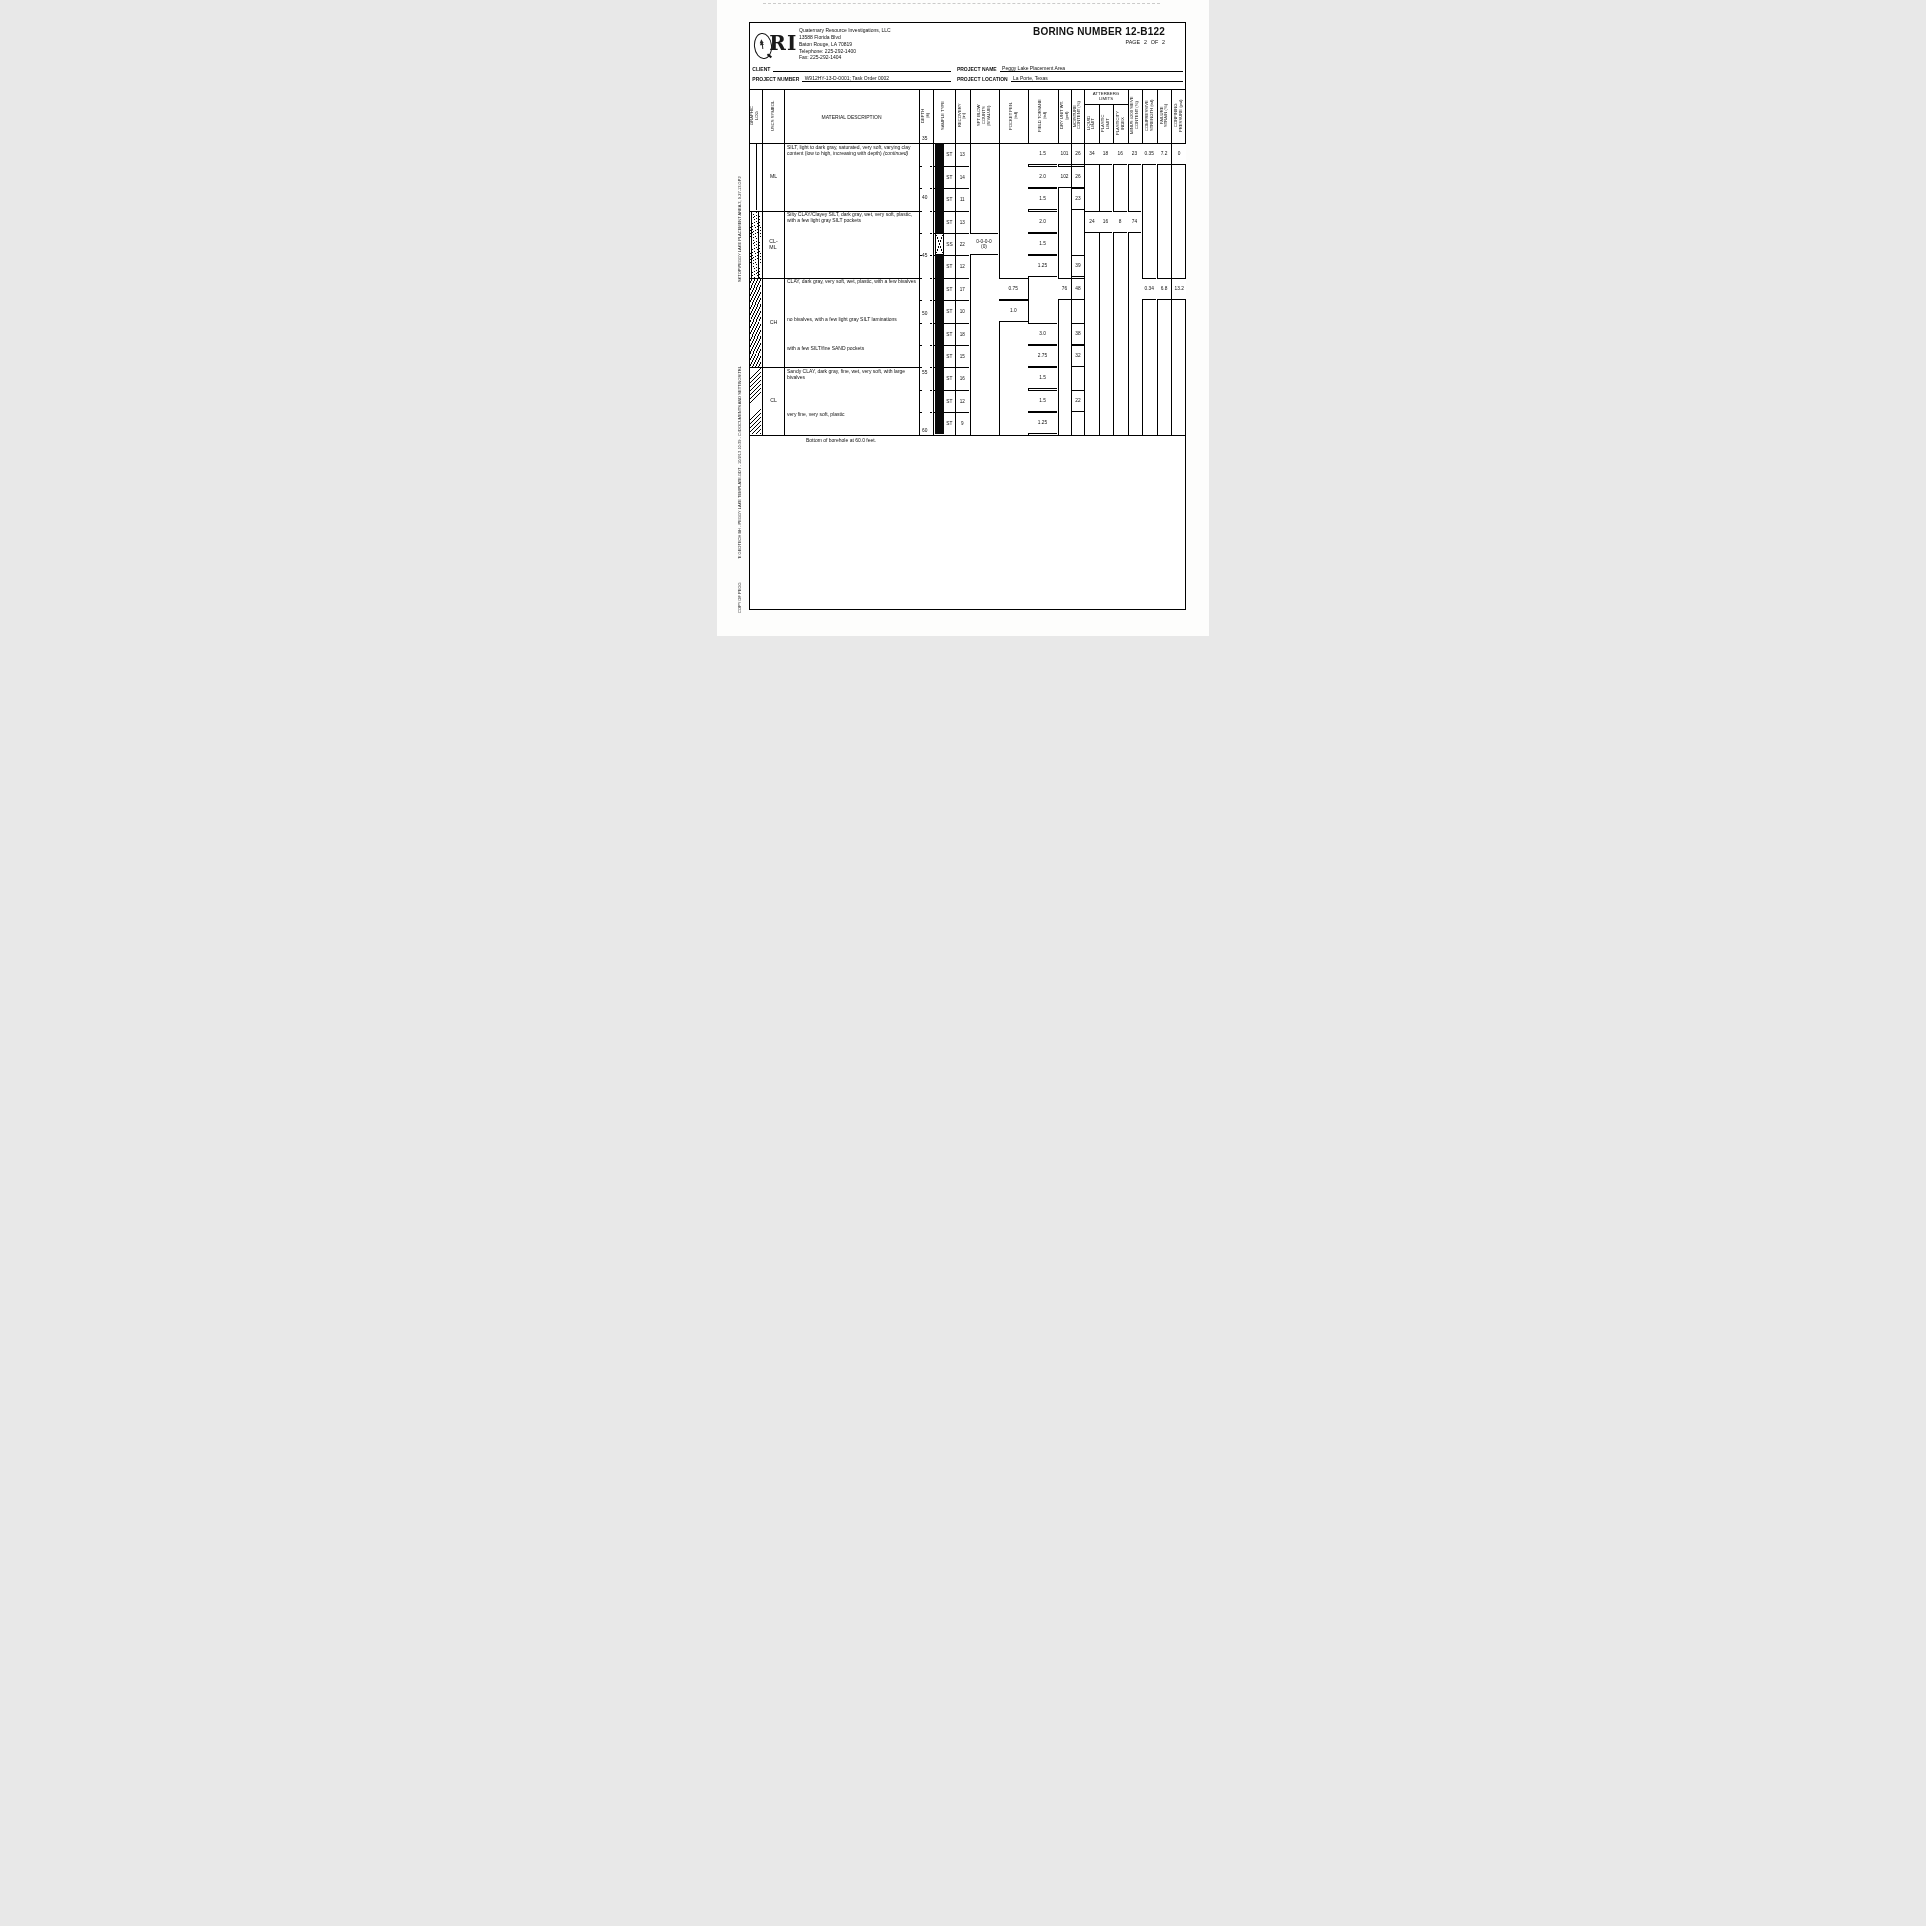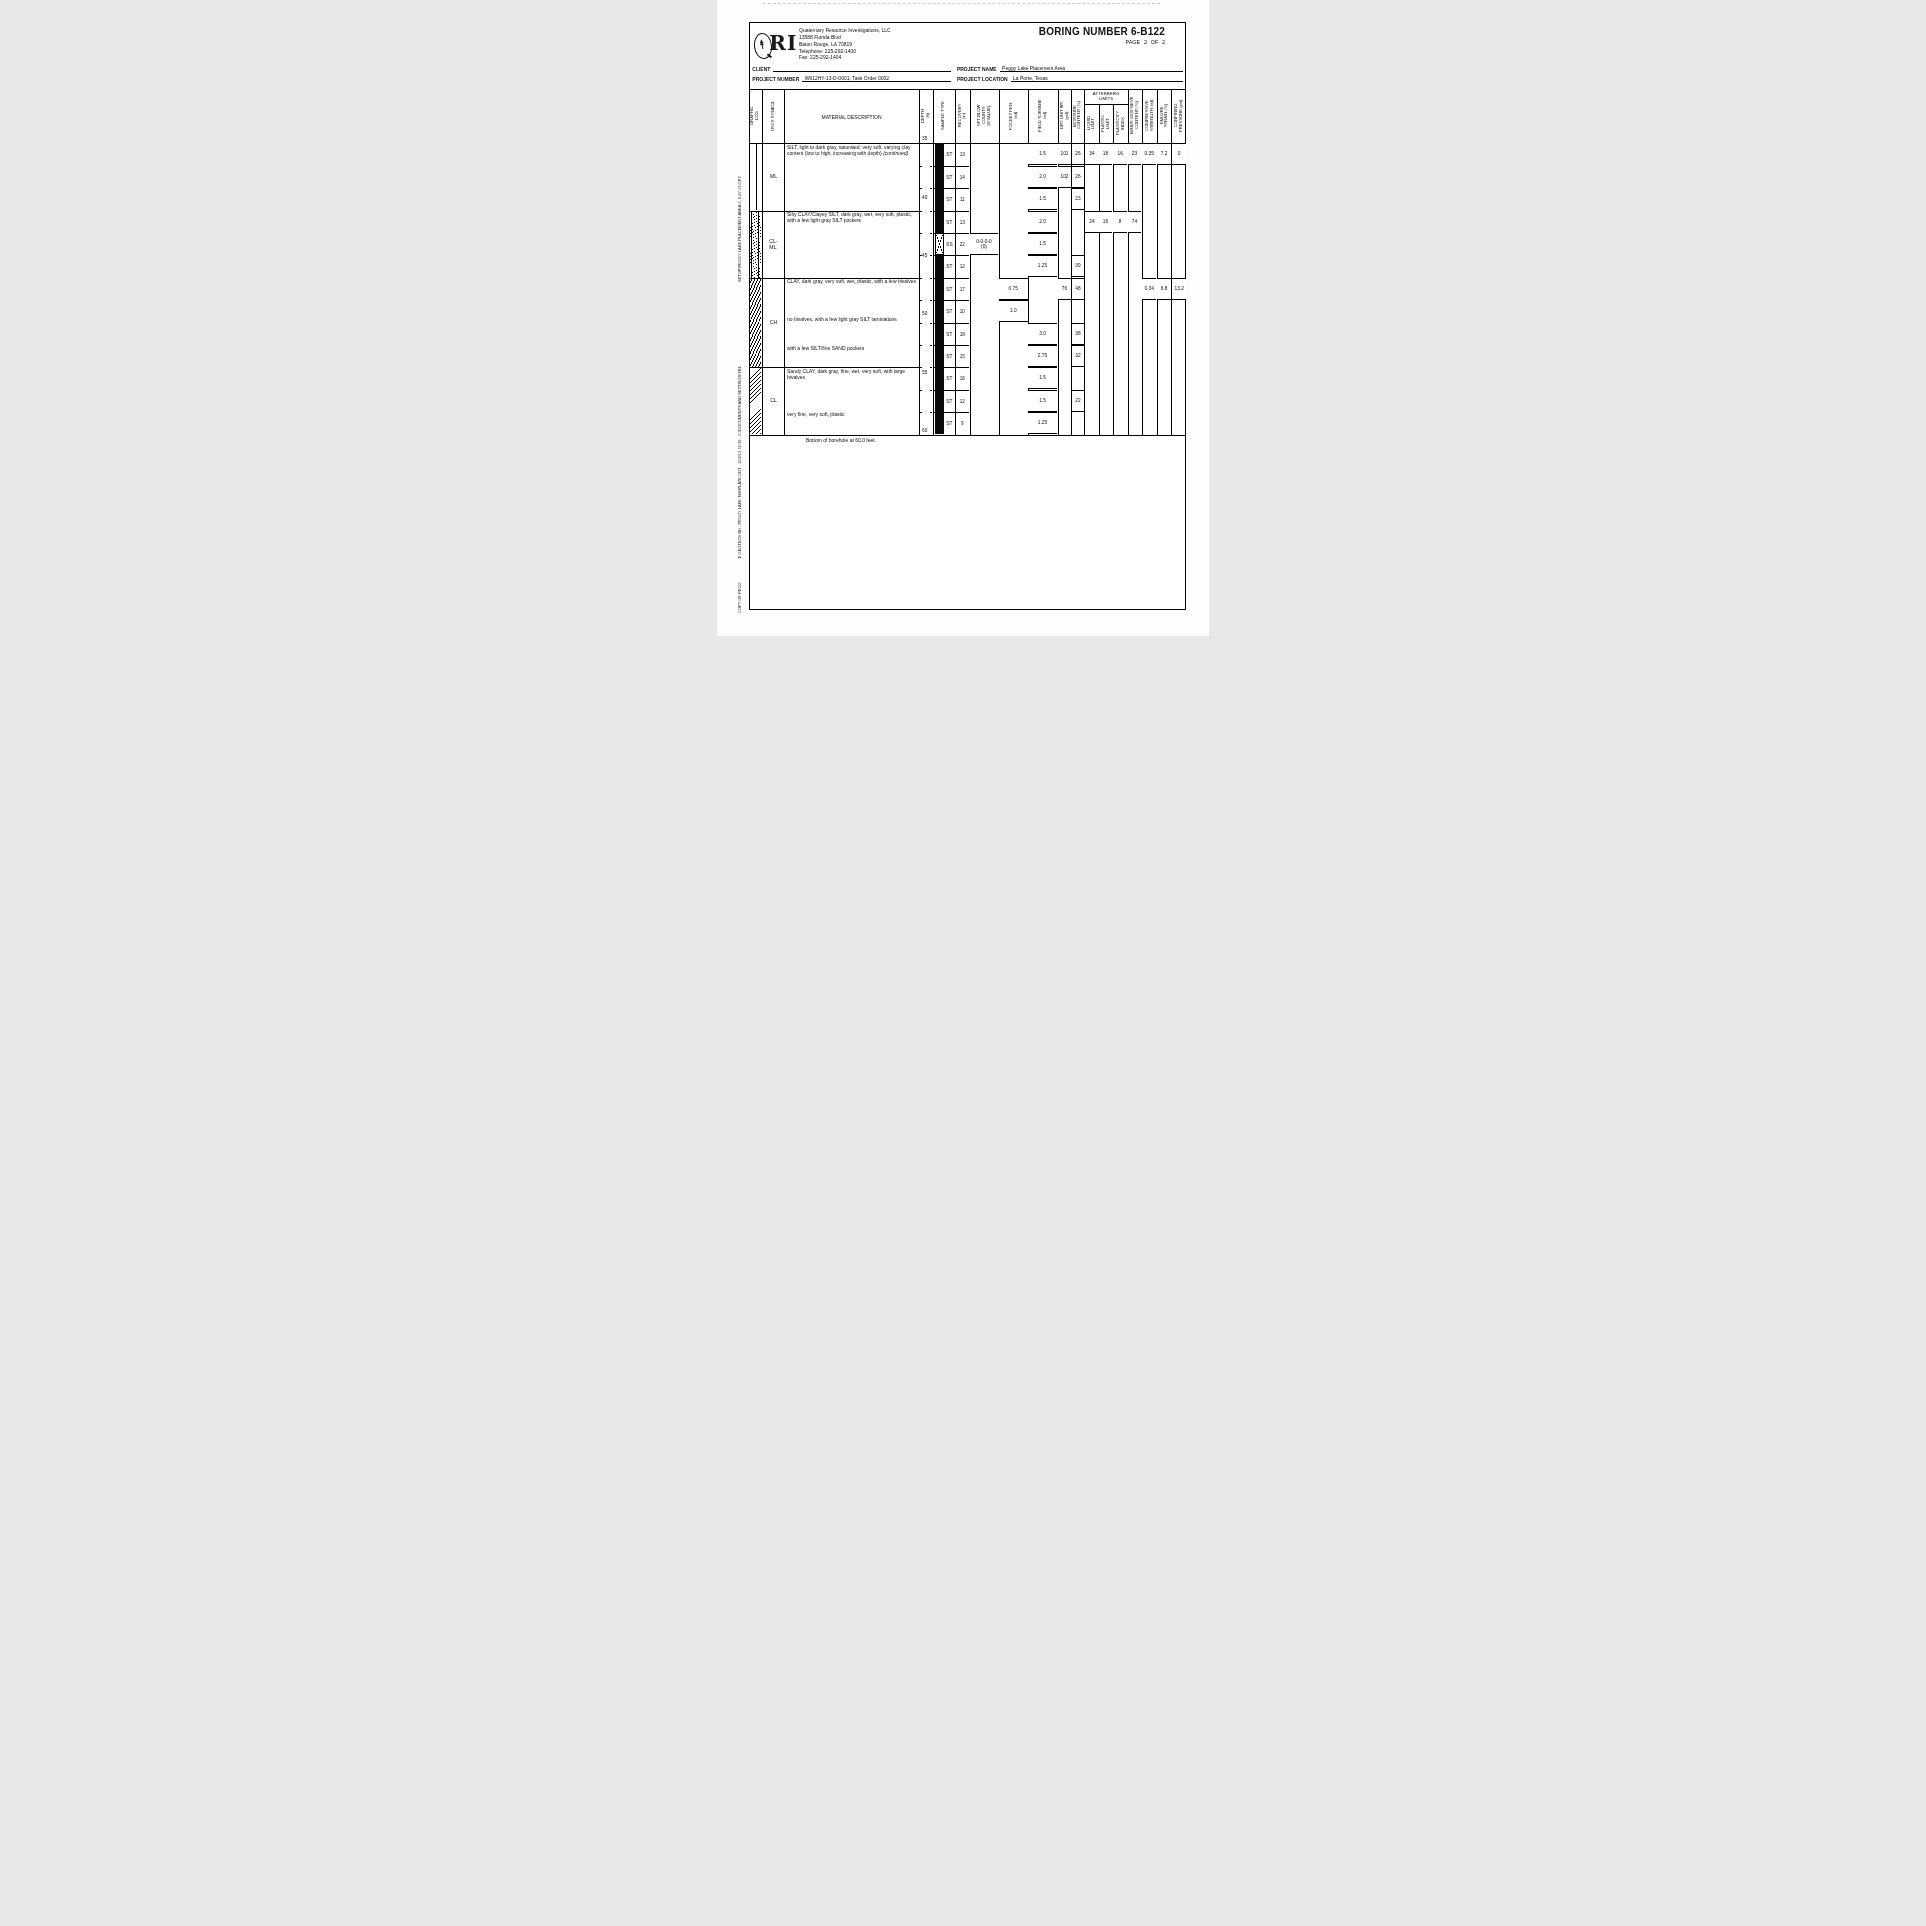--- a/index.html
+++ b/index.html
@@ -74,21 +74,21 @@
       <div id="logo-ri">RI</div>
     </div>
     <div id="company">
       <div>Quaternary Resource Investigations, LLC</div>
       <div>13588 Florida Blvd</div>
       <div>Baton Rouge, LA 70819</div>
       <div>Telephone:  225-292-1400</div>
       <div>Fax:  225-292-1404</div>
     </div>
     <div id="boring-title">
-      <div id="boring-number">BORING NUMBER 6-B122</div>
+      <div id="boring-number">BORING NUMBER 12-B122</div>
       <div id="page-label">PAGE 2 OF 2</div>
     </div>
 
     <div class="info-row" style="top:42px;">
       <div class="info-half" style="width:199px;">
         <span class="info-label">CLIENT</span>
         <span class="info-value" style="flex:1;"></span>
       </div>
       <div class="info-half" style="width:227px;margin-left:6.2px;">
         <span class="info-label">PROJECT NAME</span>

